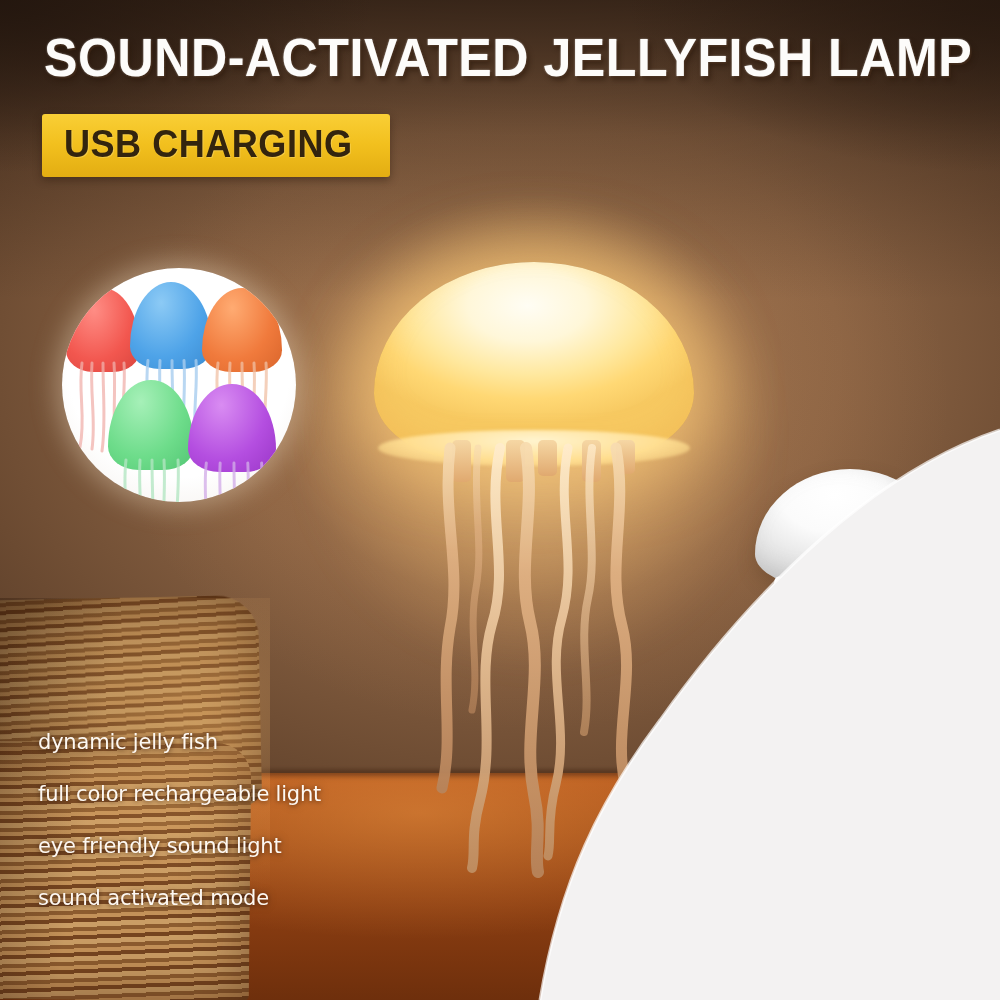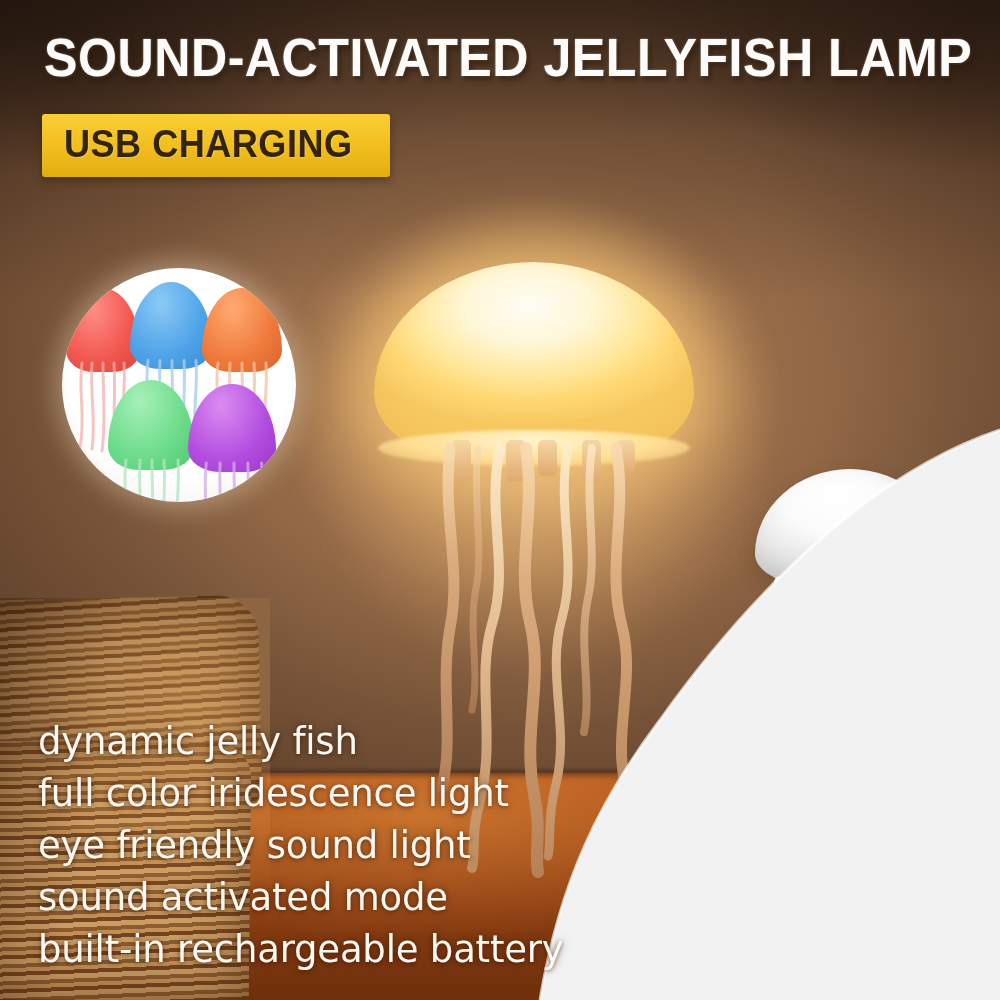--- a/index.html
+++ b/index.html
@@ -203,21 +203,21 @@
     display:inline-block;
     text-shadow:1px 1px 0 rgba(255,230,140,0.35);
   }
 
   
   .features {
     position:absolute; left:38px; top:716px; width:520px;
   }
   .feat {
     font-family:"DejaVu Sans","Liberation Sans", sans-serif;
-    font-size:37px; line-height:52px; color:#fdf8f2; font-weight:400;
+    font-size:21px; line-height:52px; color:#fdf8f2; font-weight:400;
     letter-spacing:-0.2px; white-space:nowrap;
     text-shadow:0 1px 4px rgba(50,25,10,0.55), 0 0 10px rgba(50,25,10,0.35);
   }
 </style>
 </head>
 <body>
 
 <div id="ad">
 
   <div class="scene">
@@ -384,19 +384,18 @@
   </div>
 
   <div class="headline">SOUND-ACTIVATED JELLYFISH LAMP</div>
 
   <div class="badge">
     <span>USB CHARGING</span>
   </div>
 
   <div class="features">
     <div class="feat">dynamic jelly fish</div>
-    <div class="feat">full color iridescence light</div>
+    <div class="feat">full color rechargeable light</div>
     <div class="feat">eye friendly sound light</div>
     <div class="feat">sound activated mode</div>
-    <div class="feat">built-in rechargeable battery</div>
   </div>
 
 </div>
 
 </body></html>

